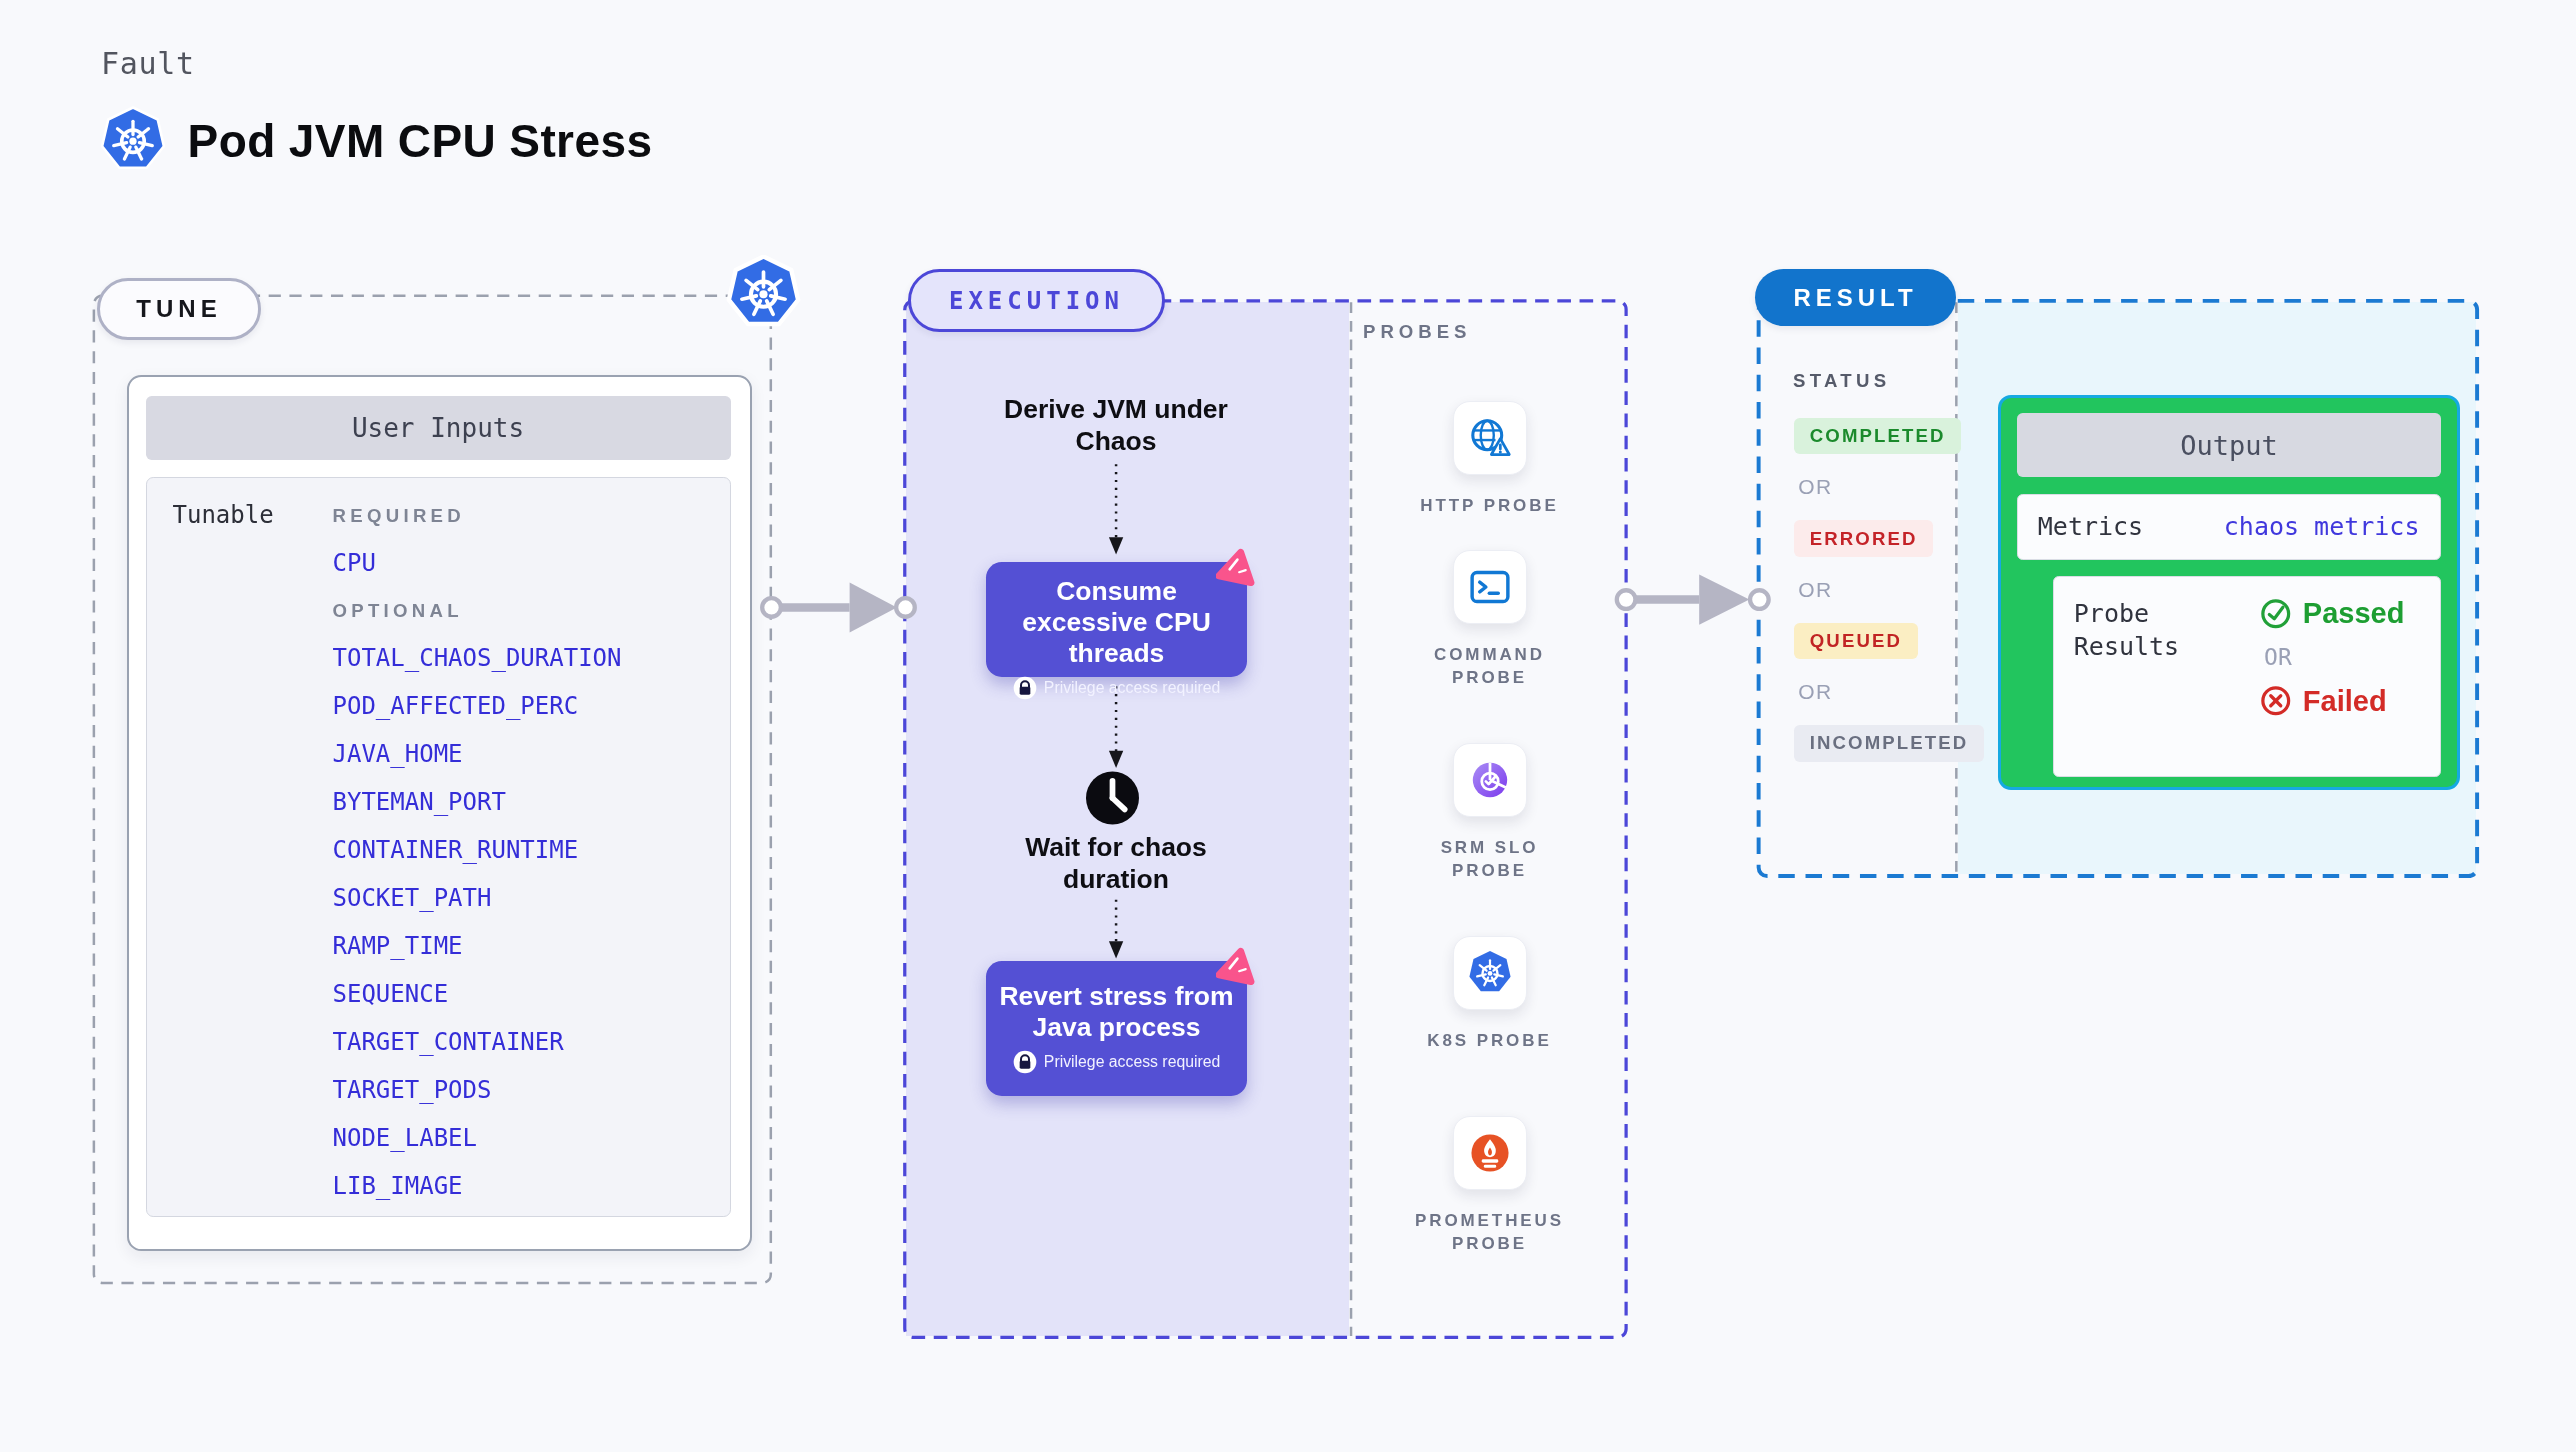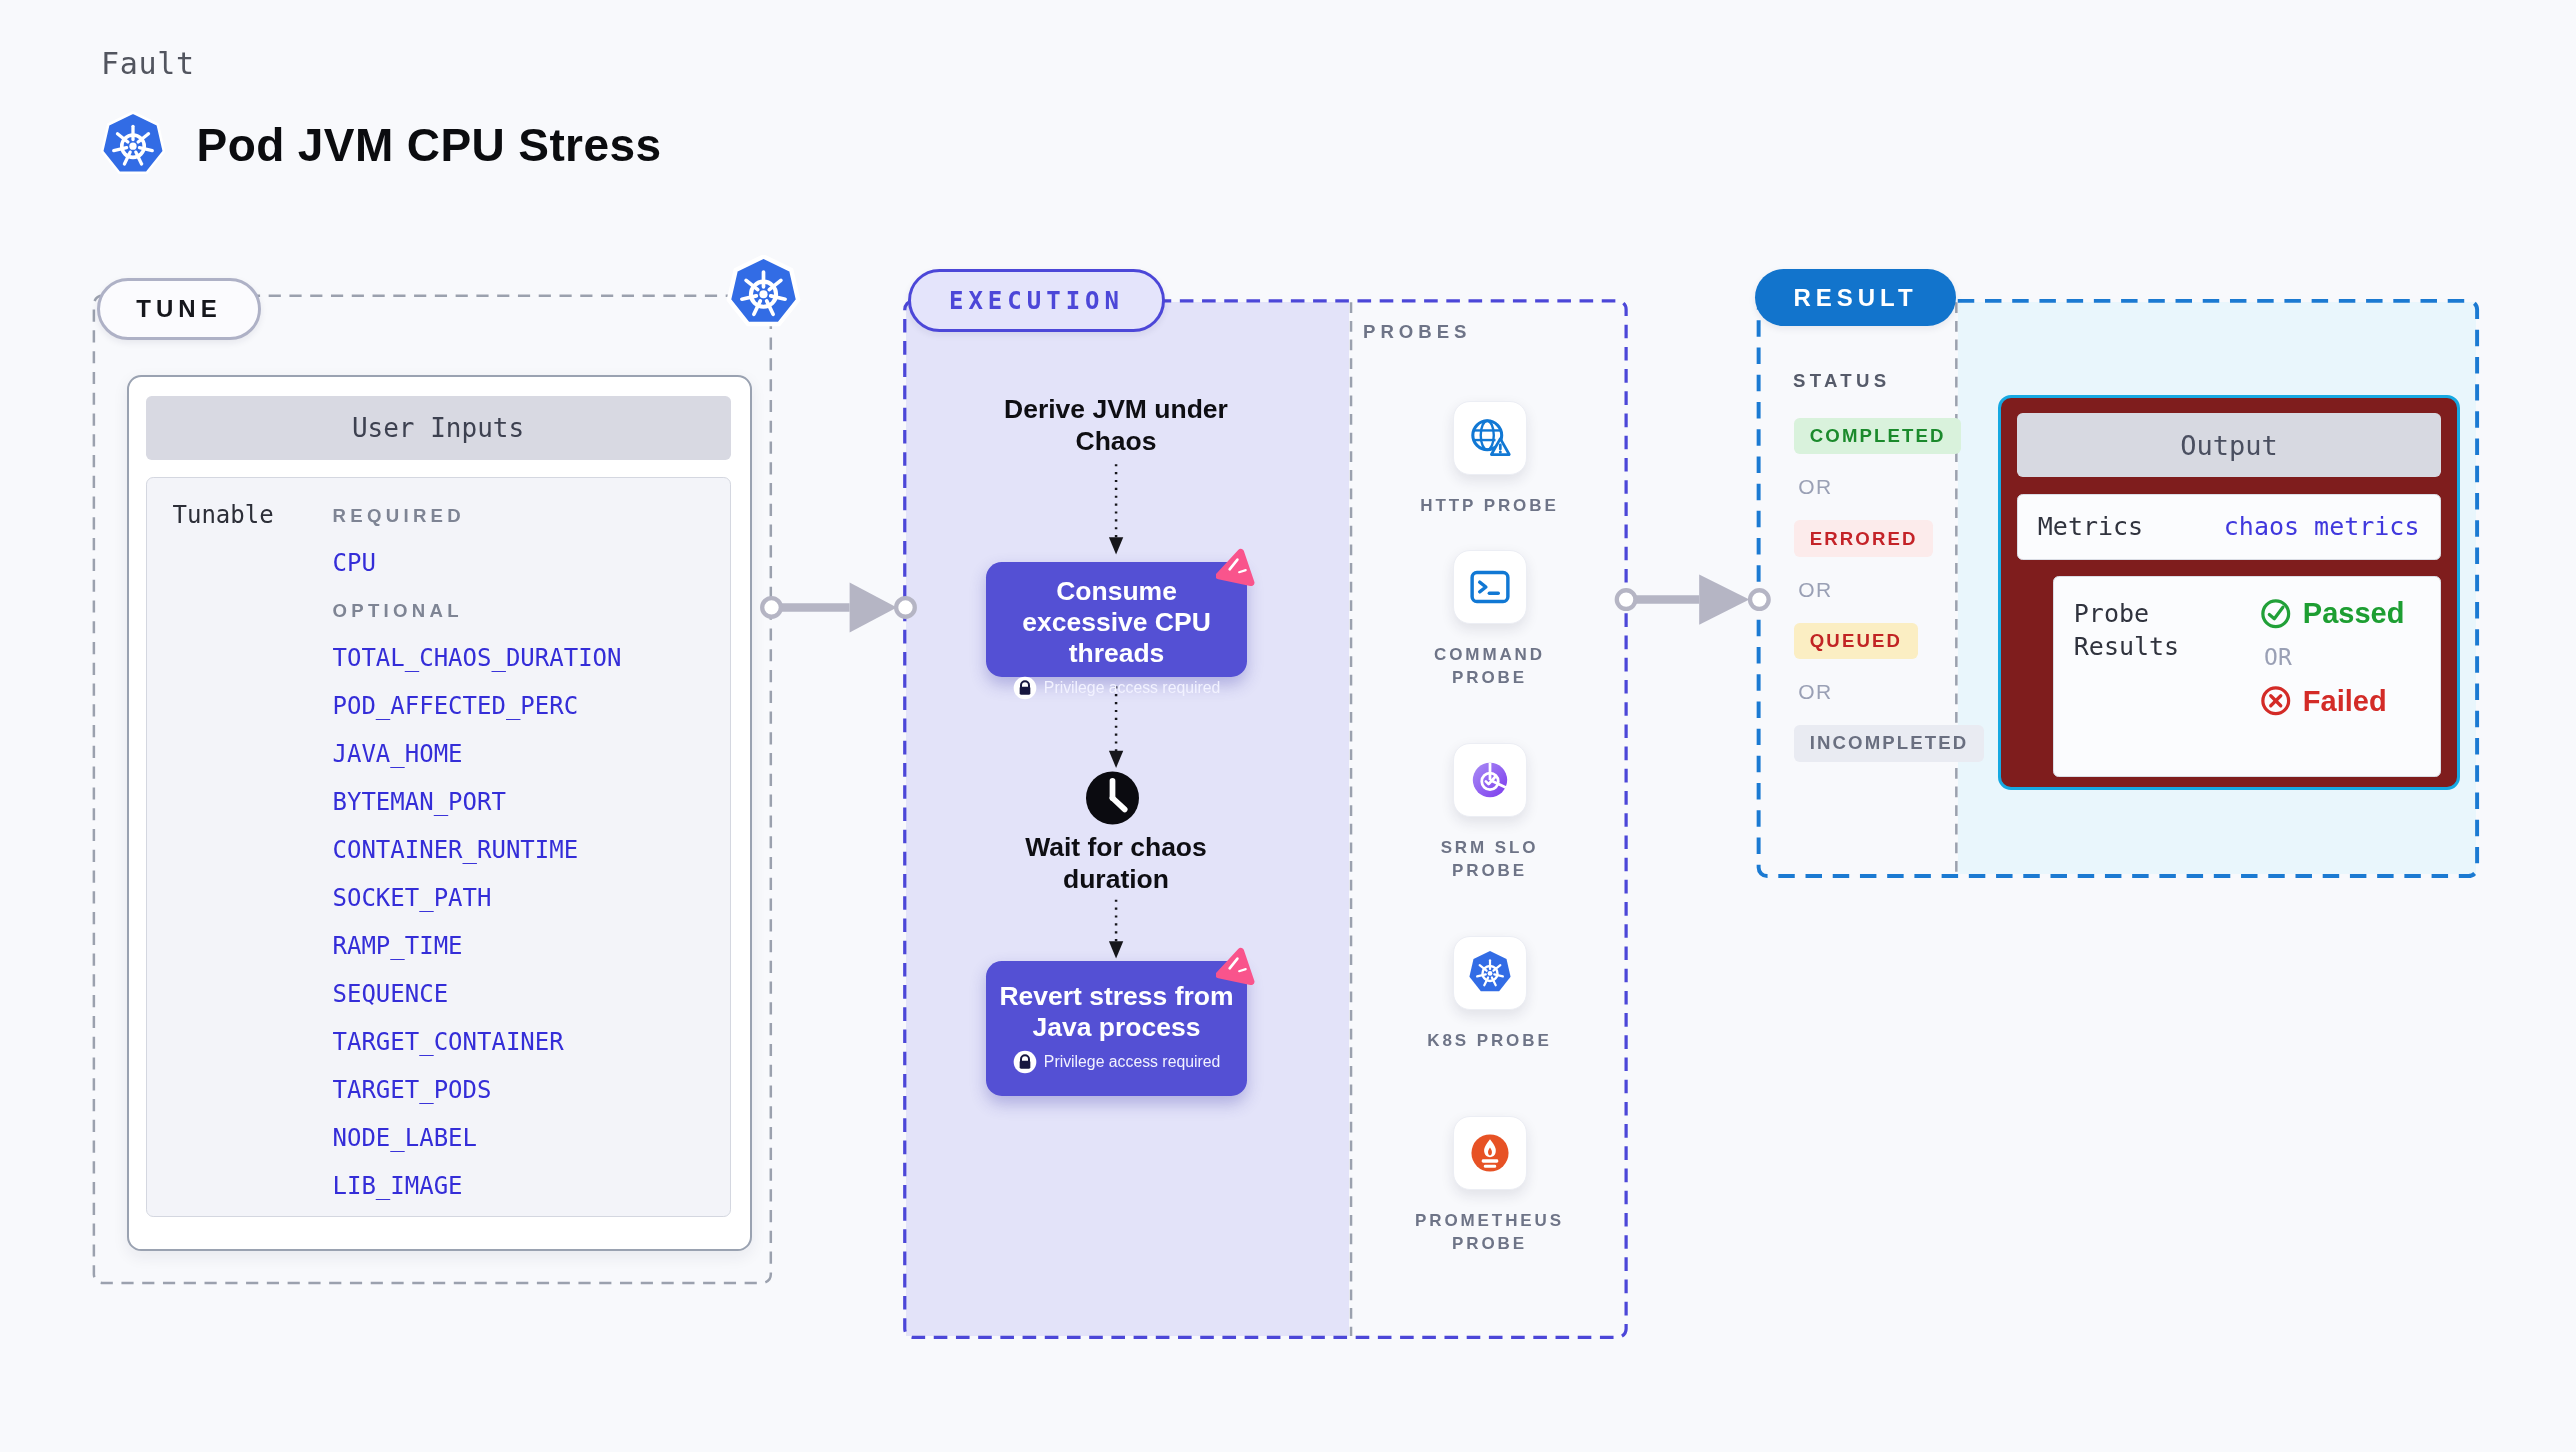--- a/index.html
+++ b/index.html
@@ -11,21 +11,21 @@
   
   .fill-lavender{position:absolute;left:906px;top:302px;width:443px;height:1034px;background:#e3e3f9;}
   .fill-cyan{position:absolute;left:1958px;top:302px;width:518px;height:572px;background:#e9f6fc;}
 
   svg.overlay{position:absolute;left:0;top:0;z-index:1;pointer-events:none;}
   .content{position:absolute;left:0;top:0;width:100%;height:100%;z-index:2;}
 
   
   .kicker{position:absolute;left:101px;top:46px;font-size:30px;color:#52555f;letter-spacing:0.7px;}
   .title-row{position:absolute;left:100px;top:106px;display:flex;align-items:center;gap:18.6px;}
-  .title-row h1{margin:12px;font-size:46px;font-weight:bold;color:#0b0c0f;letter-spacing:0.4px;}
+  .title-row h1{margin:3px;font-size:46px;font-weight:bold;color:#0b0c0f;letter-spacing:0.4px;}
 
   
   .pill{position:absolute;display:flex;align-items:center;justify-content:center;border-radius:31.5px;
         font-weight:bold;letter-spacing:5px;box-shadow:0 2.9px 7.2px rgba(20,20,60,0.08);}
   .pill-tune{left:97px;top:278px;width:158px;height:56px;background:#fbfbfe;border:3.6px solid #aeb1c6;
              color:#15161c;font-size:24px;}
   .pill-exec{left:908px;top:269px;width:251px;height:57px;background:#e4e4fb;border:3.6px solid #4c47d8;
              color:#4c47d8;font-size:24px;font-family:"DejaVu Sans Mono","Liberation Mono",monospace;}
   .pill-result{left:1755px;top:269px;width:201px;height:57px;background:#1274cc;border:none;
                color:#ffffff;font-size:24px;}
@@ -63,21 +63,21 @@
   
   .status-label{position:absolute;left:1793px;top:370px;font-size:18.6px;font-weight:bold;letter-spacing:4.3px;color:#565b6a;}
   .status-col{position:absolute;left:1794px;top:418px;display:flex;flex-direction:column;align-items:flex-start;gap:21px;}
   .badge-status{display:inline-block;padding:7.2px 15.8px;border-radius:5.7px;font-size:18.6px;font-weight:bold;letter-spacing:2.1px;}
   .st-0{background:#d9f2dc;color:#1b8a2c;}
   .st-1{background:#fcebeb;color:#c42328;}
   .st-2{background:#fbeec3;color:#c12424;}
   .st-3{background:#e9ebf2;color:#6a6f80;}
   .or-status{font-size:21px;color:#9aa0b5;letter-spacing:1.4px;margin-left:4.3px;}
 
-  .output-card{position:absolute;left:1998px;top:395px;width:462px;height:395px;background:#7f1d1d;
+  .output-card{position:absolute;left:1998px;top:395px;width:462px;height:395px;background:#22c55e;
                border:3.6px solid #16a9e2;border-radius:13px;box-sizing:border-box;padding:15px 15.8px;}
   .output-header{height:64px;background:#d7d9e1;border-radius:5.7px;display:flex;align-items:center;justify-content:center;
                  font-size:27px;color:#4a4f60;}
   .out-row{border:1.4px solid #dadde5;border-radius:5.7px;background:#fbfcfe;display:flex;align-items:center;
            padding:0 20px;height:66px;margin-top:16.5px;box-sizing:border-box;}
   .out-row-probe{height:201px;align-items:flex-start;padding-top:20px;margin-left:36px;}
   .out-key{width:156px;font-size:25px;color:#30333e;line-height:33px;}
   .out-link{font-size:25px;color:#4038dd;margin-left:30px;}
   .probe-results{display:flex;flex-direction:column;margin-left:30px;}
   .pr-line{display:flex;align-items:center;gap:11.5px;}

